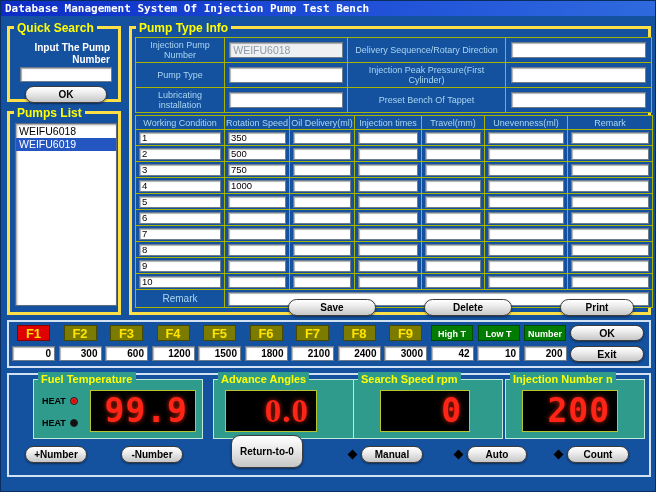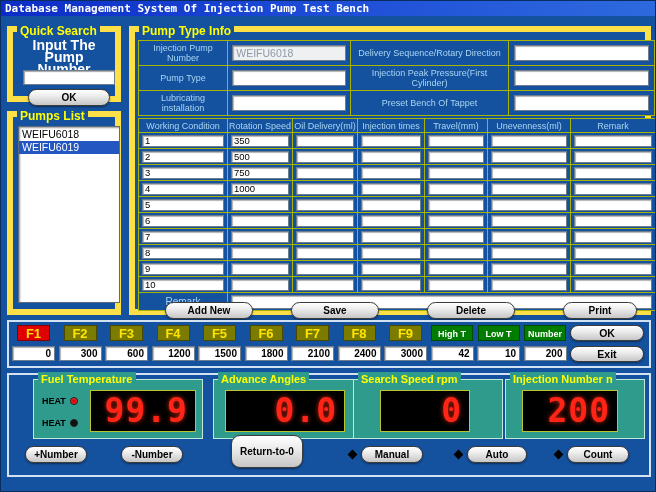--- a/index.html
+++ b/index.html
@@ -5,31 +5,31 @@
   *{box-sizing:border-box;margin:0;padding:0;}
   html,body{background:#2a5a8a;}
   #window{position:relative;width:656px;height:492px;background:#14519e;overflow:hidden;
           font-family:"Liberation Sans",sans-serif;border:1px solid #0a2d60;}
   
   .titlebar{position:absolute;left:0;top:0;width:656px;height:15px;
             background:linear-gradient(90deg,#0c2cc6,#1c4ad6 45%,#2e6ade);
             color:#fff;font-family:"DejaVu Sans Mono",monospace;font-weight:bold;
             font-size:11px;line-height:15px;padding-left:4px;}
   
-  .group{position:absolute;border:6px solid #fde047;}
+  .group{position:absolute;border:3px solid #fde047;}
   .gtitle{position:absolute;top:-8px;left:4px;background:#14519e;color:#ffff00;
           font-weight:bold;font-size:12px;line-height:14px;padding:0 3px;white-space:nowrap;}
   
   .pill{position:absolute;background:linear-gradient(180deg,#ffffff,#ececec 40%,#c6c6c6);
         border:1px solid #3c3c3c;border-radius:9px;color:#000;font-weight:bold;font-size:10px;
         display:flex;align-items:center;justify-content:center;cursor:default;
         box-shadow:0 1px 2px rgba(0,0,0,.45), inset 0 1px 0 #fff;}
   
-  .qs-label{margin-top:7px;color:#fff;font-weight:bold;font-size:14px;line-height:12px;
-            text-align:center;padding:0 8px;}
+  .qs-label{margin-top:13px;color:#fff;font-weight:bold;font-size:10px;line-height:12px;
+            text-align:right;padding:0 8px;}
   .qs-input{position:absolute;left:10px;top:38px;width:92px;height:15px;background:#fff;
             border:1px solid #6d7d8d;box-shadow:inset 1px 1px 1px rgba(0,0,0,.35);font-size:10px;}
   
   .listbox{position:absolute;left:5px;top:9px;width:102px;bottom:6px;background:#fff;
            border:1px solid #5d6d7d;box-shadow:inset 1px 1px 2px rgba(0,0,0,.4);
            overflow:hidden;font-size:10.5px;padding-top:1px;}
   .list-item{height:13px;line-height:13px;padding-left:3px;color:#000;white-space:nowrap;}
   .list-item.selected{background:#2456c2;color:#fff;}
   
   .formgrid{position:absolute;left:3px;top:8px;display:grid;
@@ -367,21 +367,20 @@
         </div>
         <div class="tcell trow">
           <input class="cell-input" style="">
         </div>
         <div class="tcell remark-label">Remark</div>
         <div class="tcell remark-cell">
           <input class="cell-input" style="">
         </div>
       </div>
 
-    <div class="pill" style="left:30px;top:270px;width:88px;height:17px;">Add New</div>
     <div class="pill" style="left:156px;top:270px;width:88px;height:17px;">Save</div>
     <div class="pill" style="left:292px;top:270px;width:88px;height:17px;">Delete</div>
     <div class="pill" style="left:428px;top:270px;width:74px;height:17px;">Print</div>
   </div>
 
   <div class="panel" style="left:6px;top:319px;width:644px;height:48px;">
     <div class="fkeys-row">
         <div class="fkey-col">
           <div class="fkey-label key-red">F1</div>
           <input class="fkey-value" value="0" style="">
@@ -447,21 +446,21 @@
       </div>
       <div class="led-row" style="top:38px;">
         <span class="led-label">HEAT</span>
         <span class="led black"></span>
       </div>
       <div class="display" style="left:56px;top:10px;width:106px;height:42px;">99.9</div>
     </div>
 
     <div class="meter" style="left:204px;top:4px;width:146px;height:60px;">
       <span class="gtitle">Advance Angles</span>
-      <div class="display" style="left:11px;top:10px;width:120px;height:42px;">0.0</div>
+      <div class="display" style="left:11px;top:10px;width:92px;height:42px;font-family:Liberation Serif, serif;">0.0</div>
     </div>
 
     <div class="meter" style="left:344px;top:4px;width:150px;height:60px;">
       <span class="gtitle">Search Speed rpm</span>
       <div class="display" style="left:26px;top:10px;width:90px;height:42px;">0</div>
     </div>
 
     <div class="meter" style="left:496px;top:4px;width:140px;height:60px;">
       <span class="gtitle">Injection Number n</span>
       <div class="display" style="left:16px;top:10px;width:96px;height:42px;">200</div>

